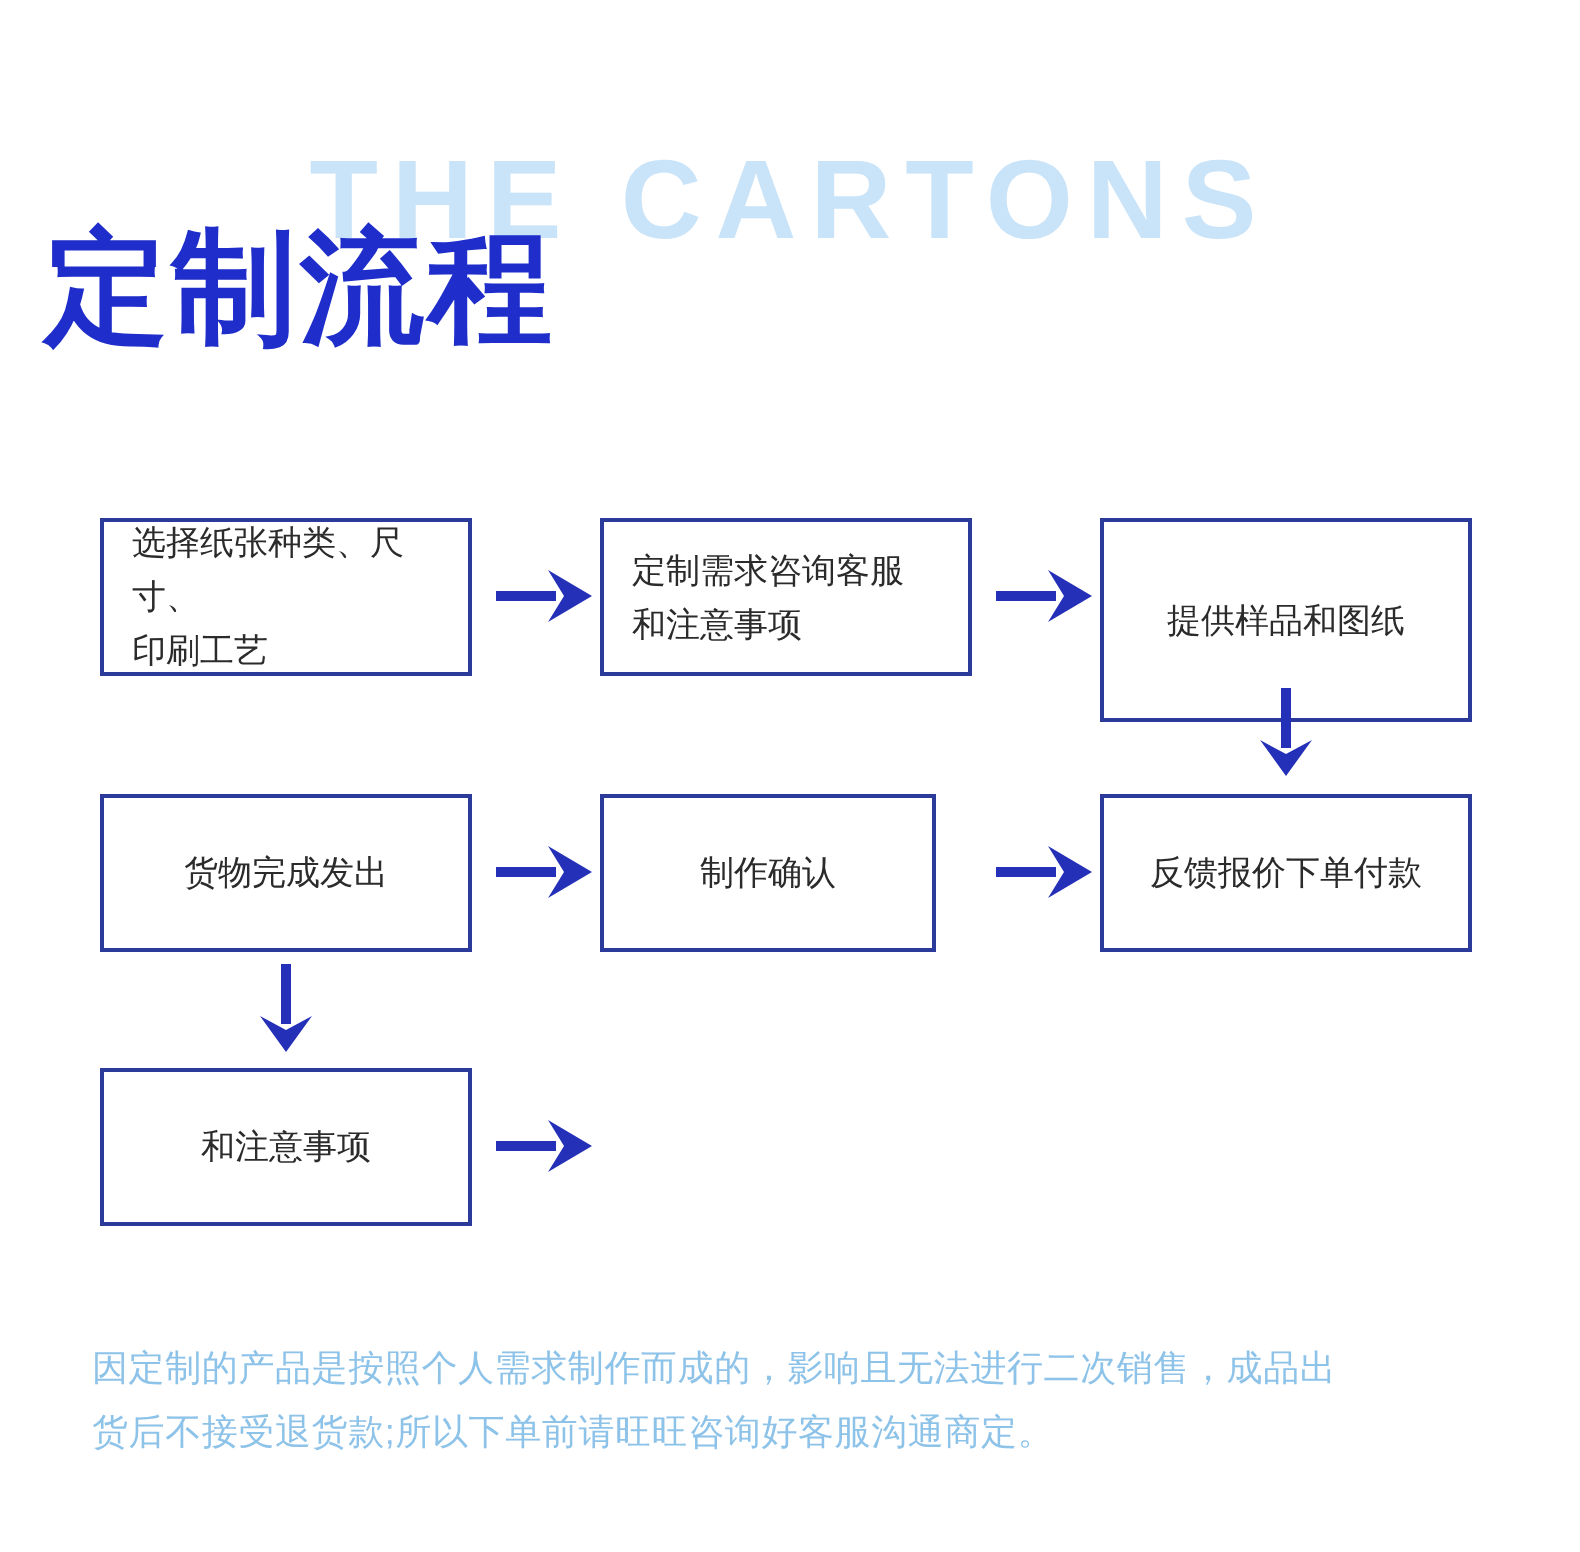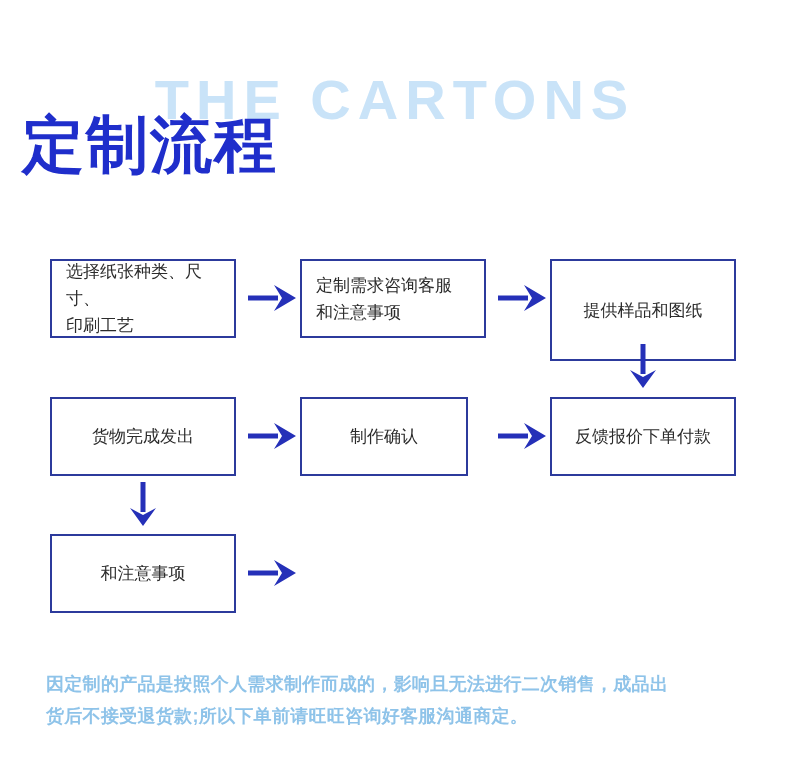--- a/index.html
+++ b/index.html
@@ -78,21 +78,20 @@
   #arr-v-left  { left:126px; top:480px; }
 
   
   #footer {
     position:absolute; left:46px; top:668px; width:712px;
     color:#8ec3e9;
     font-size:18px;
     line-height:32px;
     white-space:pre-line;
     letter-spacing:0.3px;
-    font-weight:bold;
   }
 </style>
 </head>
 <body>
 
 <div id="header">
   <div id="watermark">THE CARTONS</div>
   <div id="main-title">定制流程</div>
 </div>
 

